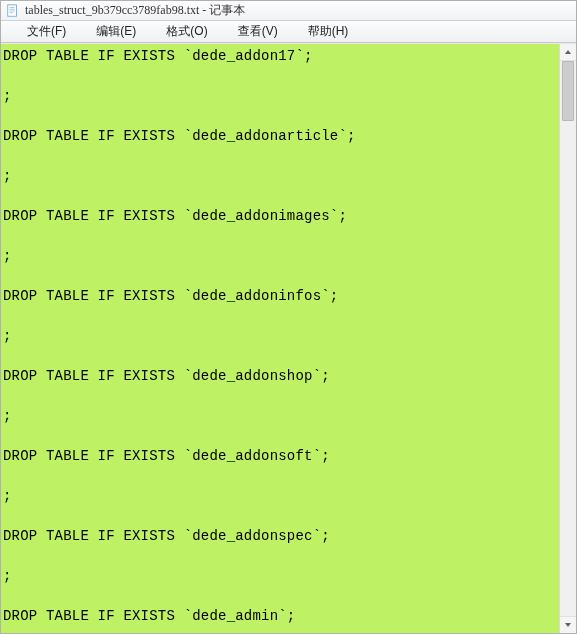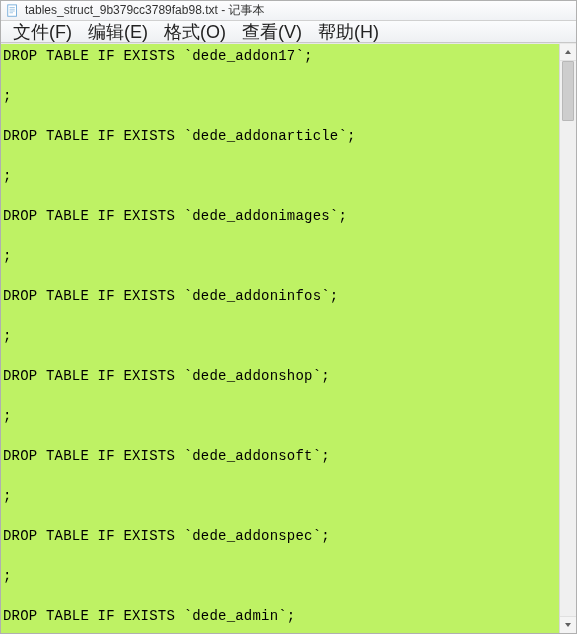--- a/index.html
+++ b/index.html
@@ -14,20 +14,21 @@
     border: 1px solid #b0b0b0;
   }
   .titlebar {
     height: 20px;
     background: linear-gradient(to bottom, #fdfdfe, #f0f2f5);
     border-bottom: 1px solid #d0d0d0;
     display: flex;
     align-items: center;
     padding: 0 4px;
     gap: 4px;
+    font-family: Liberation Serif, serif;
   }
   .titlebar-icon {
     width: 16px;
     height: 16px;
     display: inline-flex;
     align-items: center;
     justify-content: center;
   }
   .titlebar-icon svg { width: 14px; height: 14px; }
   .title-text {
@@ -37,23 +38,24 @@
   .menubar {
     height: 22px;
     background: linear-gradient(to bottom, #fbfcfd, #eef0f3);
     border-bottom: 1px solid #c8c8c8;
     display: flex;
     align-items: center;
     padding: 0 4px;
   }
   .menu-item {
     padding: 2px 8px;
-    font-size: 18px;
+    font-size: 12px;
     color: #222;
     cursor: default;
+    margin-left: 14px;
   }
   .editor-wrap {
     position: relative;
     height: calc(634px - 20px - 22px - 2px);
     border-top: 1px solid #e8e8e8;
     background: #bef264;
   }
   .editor {
     width: calc(100% - 17px);
     height: 100%;

